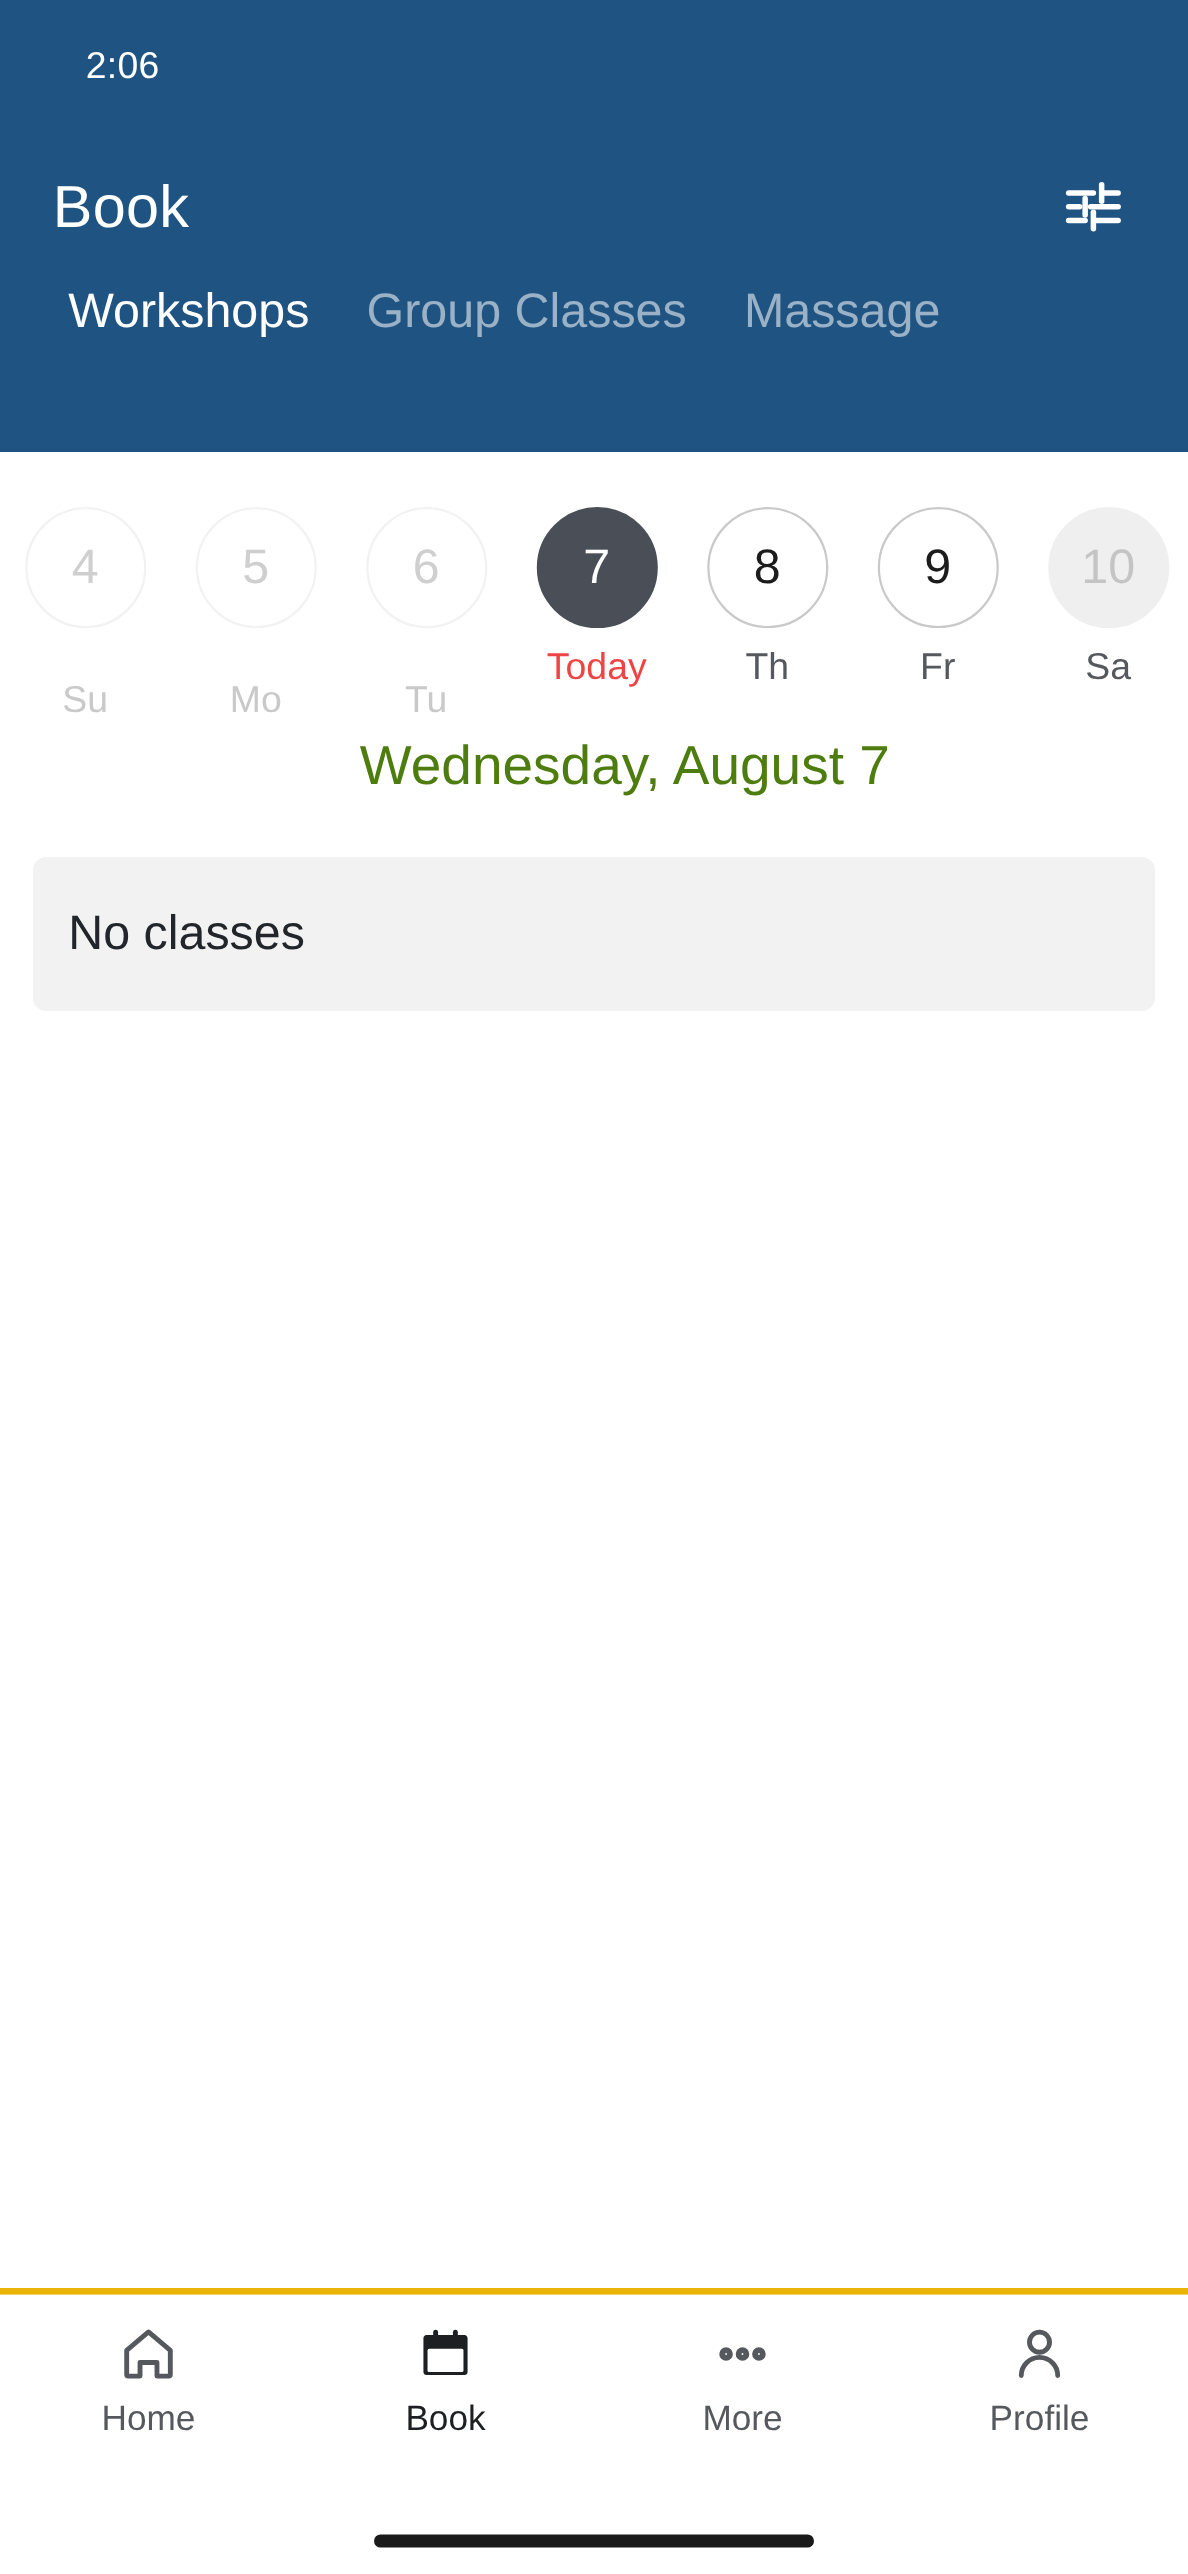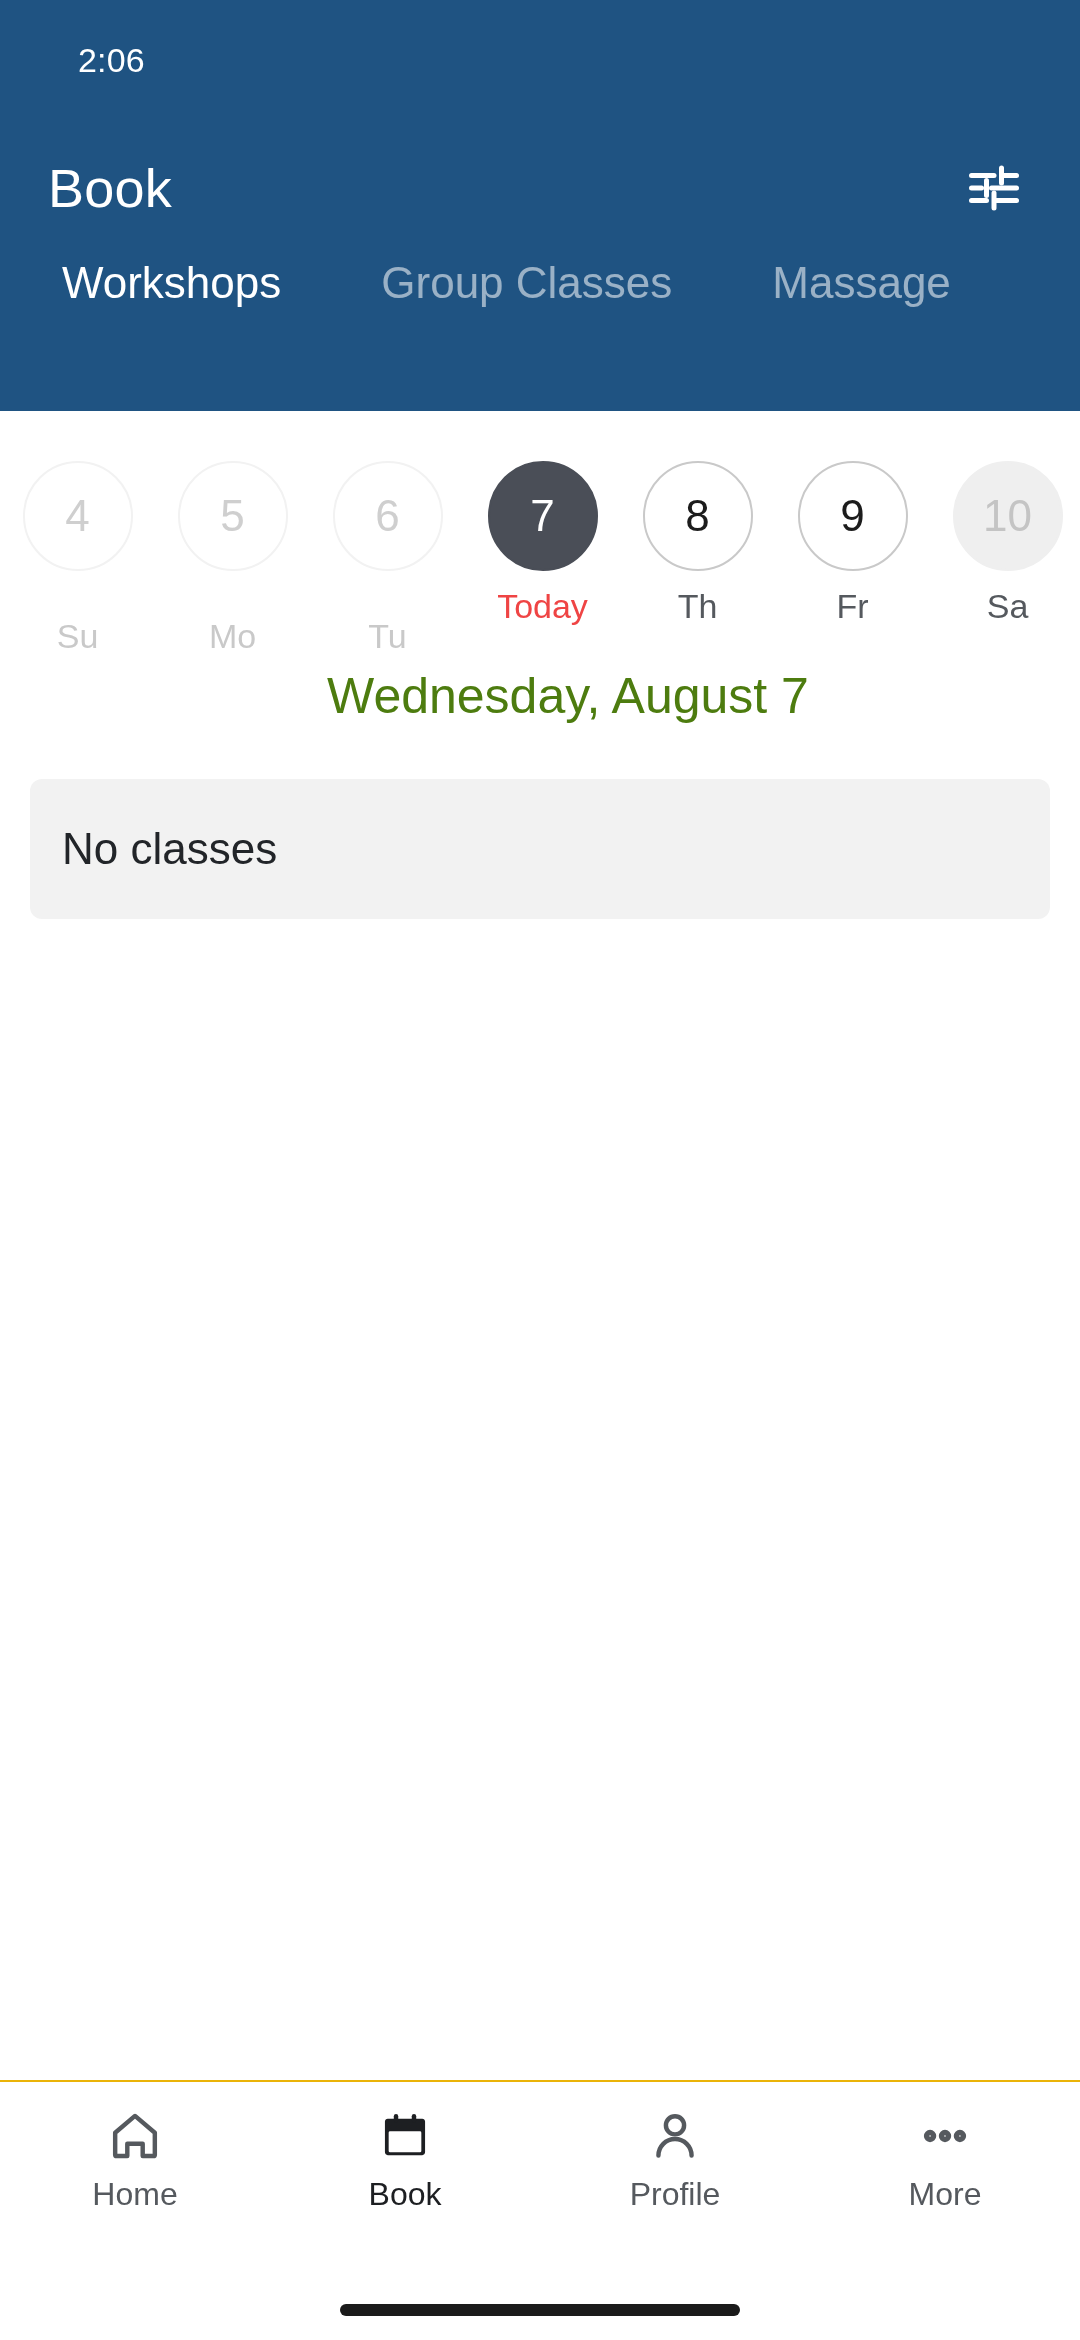--- a/index.html
+++ b/index.html
@@ -63,21 +63,20 @@
     height:60px;
     display:block;
   }
 
   
   .tabs {
     display:flex;
     align-items:flex-start;
     padding-left:36px;
     height:120px;
-    gap:48px;
   }
   .tab {
     font-size:44px;
     line-height:1;
     padding:6px 26px 0 26px;
     white-space:nowrap;
     color:rgba(255,255,255,0.55);
   }
   .tab.active { color:#ffffff; }
 
@@ -166,21 +165,21 @@
     font-size:44px;
     line-height:1;
     color:#222529;
   }
 
   
   .bottom-nav {
     flex:0 0 200px;
     height:200px;
     background:#ffffff;
-    border-top:2px solid #eab308;
+    border-top:6px solid #eab308;
     display:flex;
     align-items:flex-start;
     padding-top:26px;
   }
   .nav-item {
     flex:1 1 0;
     display:flex;
     flex-direction:column;
     align-items:center;
     justify-content:flex-start;
@@ -324,38 +323,38 @@
           <rect x="7.2" y="2.6" width="1.9" height="3.6" rx="0.95" fill="#1d1f22"></rect>
           <rect x="14.9" y="2.6" width="1.9" height="3.6" rx="0.95" fill="#1d1f22"></rect>
         </svg>
       </span>
       <span class="nav-label">Book</span>
     </div>
 
 
     <div class="nav-item">
       <span>
-        <svg class="nav-icon" viewBox="0 0 24 24" fill="none" stroke="#55595e" stroke-width="1.9" stroke-linecap="round">
-          <circle cx="12" cy="7.4" r="3.9"></circle>
-          <path d="M4.9 20.4a7.1 7.1 0 0 1 14.2 0"></path>
-        </svg>
-      </span>
-      <span class="nav-label">Profile</span>
-    </div>
-
-    <div class="nav-item">
-      <span>
         <svg class="nav-icon" viewBox="0 0 24 24" fill="none" stroke="#55595e" stroke-width="2.3">
           <circle cx="5.6" cy="12" r="1.5"></circle>
           <circle cx="12" cy="12" r="1.5"></circle>
           <circle cx="18.4" cy="12" r="1.5"></circle>
         </svg>
       </span>
       <span class="nav-label">More</span>
     </div>
 
+    <div class="nav-item">
+      <span>
+        <svg class="nav-icon" viewBox="0 0 24 24" fill="none" stroke="#55595e" stroke-width="1.9" stroke-linecap="round">
+          <circle cx="12" cy="7.4" r="3.9"></circle>
+          <path d="M4.9 20.4a7.1 7.1 0 0 1 14.2 0"></path>
+        </svg>
+      </span>
+      <span class="nav-label">Profile</span>
+    </div>
+
   </div>
 
   <div class="gesture-area">
     <div class="gesture-bar"></div>
   </div>
 
 </div>
 
 </body></html>

